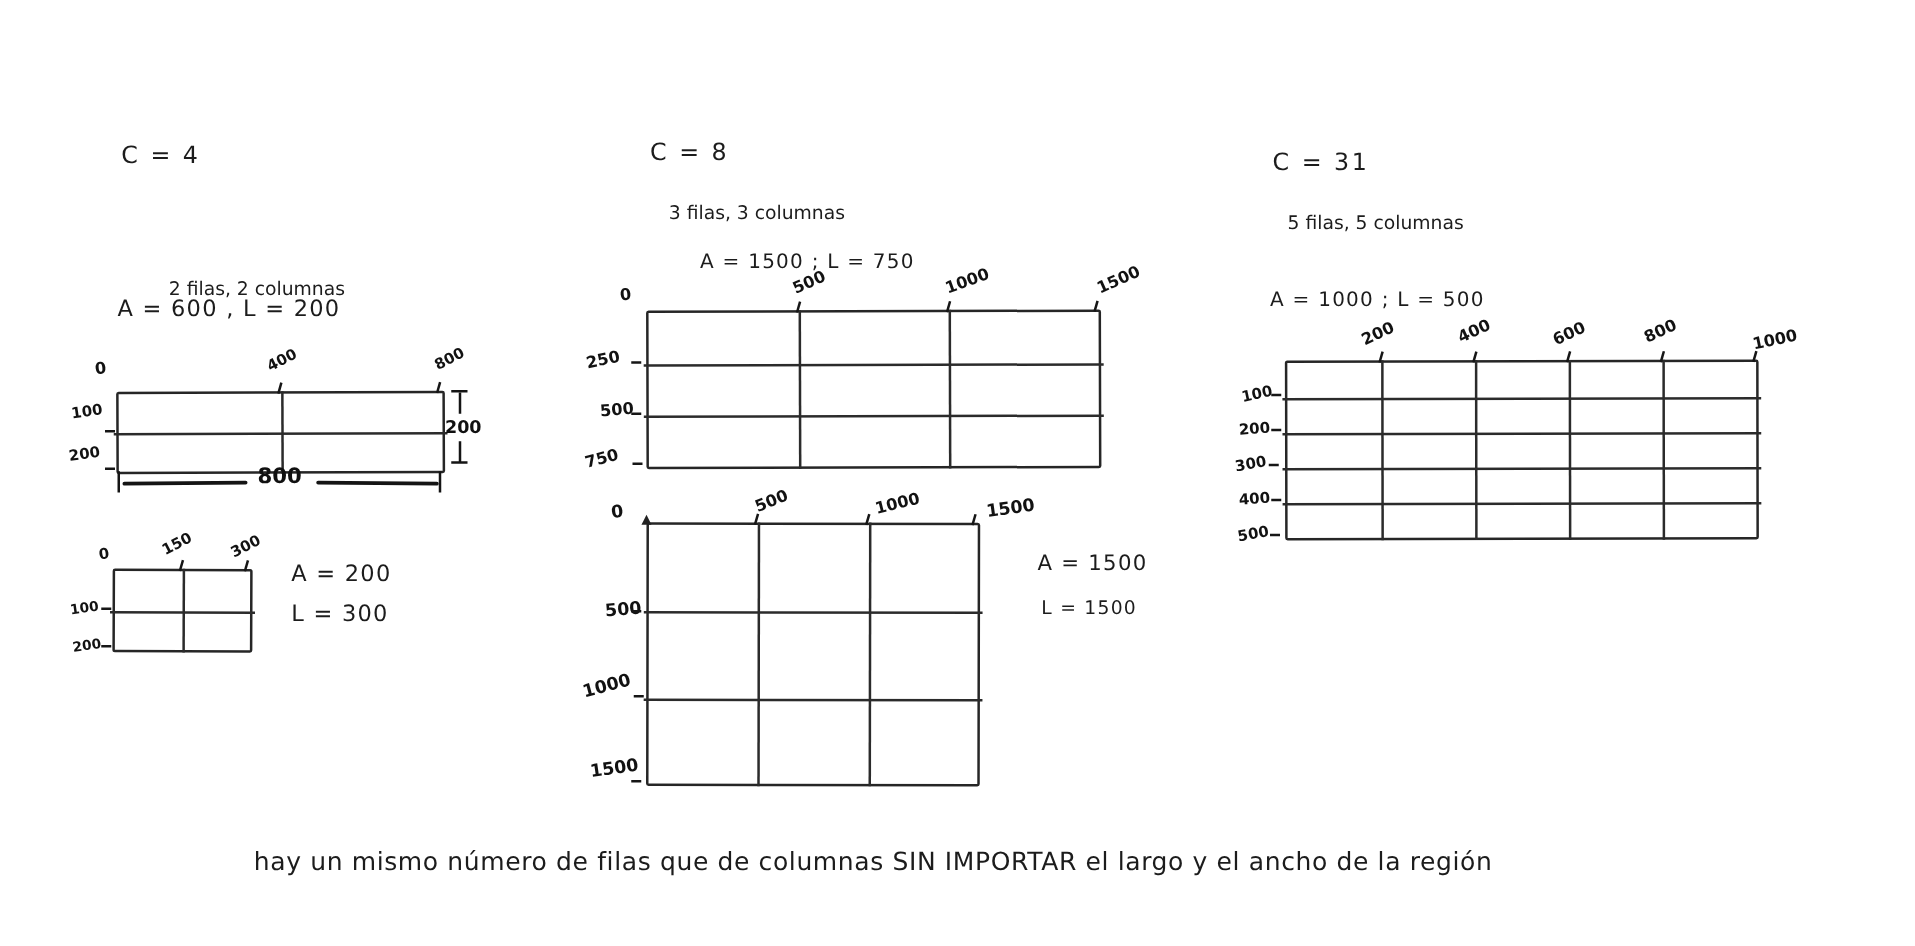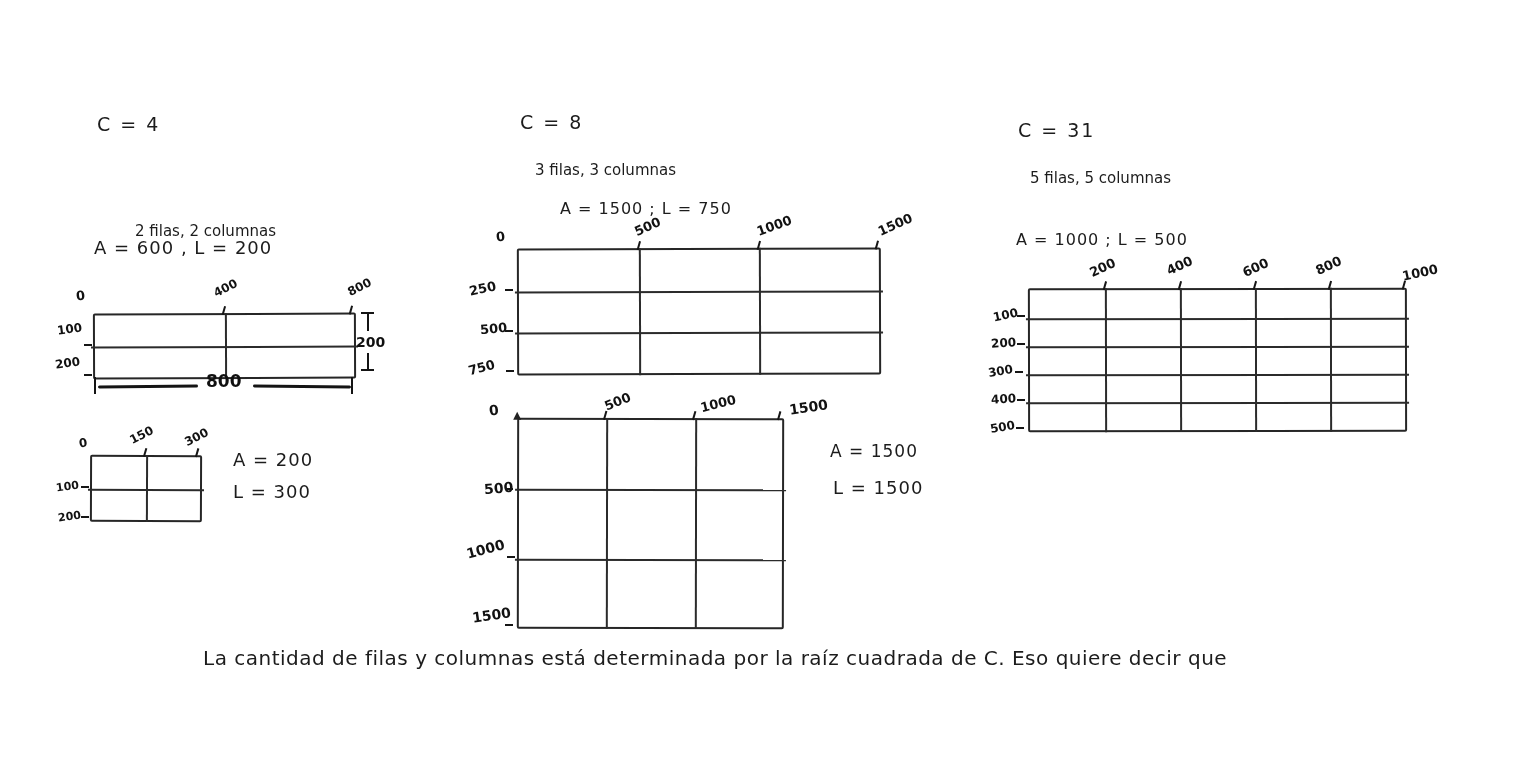--- a/index.html
+++ b/index.html
@@ -121,21 +121,21 @@
   <div class="axis-lbl" style="left:604px; top:394px; font-size:13px; transform:rotate(-22deg);">500</div>
   <div class="axis-lbl" style="left:700px; top:396px; font-size:13px; transform:rotate(-14deg);">1000</div>
   <div class="axis-lbl" style="left:789px; top:399px; font-size:14px; transform:rotate(-8deg);">1500</div>
   <div class="axis-lbl" style="left:484px; top:480px; font-size:14px; transform:rotate(-5deg);">500</div>
   <div class="axis-lbl" style="left:466px; top:541px; font-size:14px; transform:rotate(-15deg);">1000</div>
   <div class="axis-lbl" style="left:472px; top:607px; font-size:14px; transform:rotate(-8deg);">1500</div>
   <div class="tick-l" style="left:505px; top:488px;"></div>
   <div class="tick-l" style="left:507px; top:556px;"></div>
   <div class="tick-l" style="left:505px; top:624px;"></div>
   <div class="abs params" style="left:830px; top:441px; font-size:17px;">A = 1500</div>
-  <div class="abs params" style="left:833px; top:477px; font-size:18px;">L = 1500</div>
+  <div class="abs params" style="left:833px; top:477px; font-size:15px;">L = 1500</div>
 
   <div class="abs heading" style="left:1018px; top:119px;">C = 31</div>
   <div class="abs subheading" style="left:1030px; top:169px;">5 filas, 5 columnas</div>
   <div class="abs params" style="left:1016px; top:230px; font-size:16px;">A = 1000   ;   L = 500</div>
 
   <div class="grid" style="left:1028px; top:288px; width:375px; height:140px; transform:rotate(-0.1deg);">
     <div class="vl" style="left:20%;"></div>
     <div class="vl" style="left:40%;"></div>
     <div class="vl" style="left:60%;"></div>
     <div class="vl" style="left:80%;"></div>
@@ -158,15 +158,15 @@
   <div class="axis-lbl" style="left:991px; top:336px; font-size:12px; transform:rotate(-4deg);">200</div>
   <div class="axis-lbl" style="left:988px; top:364px; font-size:12px; transform:rotate(-10deg);">300</div>
   <div class="axis-lbl" style="left:991px; top:392px; font-size:12px; transform:rotate(-4deg);">400</div>
   <div class="axis-lbl" style="left:990px; top:420px; font-size:12px; transform:rotate(-10deg);">500</div>
   <div class="tick-l" style="left:1017px; top:315px;"></div>
   <div class="tick-l" style="left:1017px; top:343px;"></div>
   <div class="tick-l" style="left:1015px; top:371px;"></div>
   <div class="tick-l" style="left:1017px; top:399px;"></div>
   <div class="tick-l" style="left:1016px; top:427px;"></div>
 
-  <div class="abs footer-line" style="left:203px; top:646px;">La cantidad de filas y columnas está determinada por la raíz cuadrada de C. Eso quiere decir que</div>
+  <div class="abs footer-line" style="left:203px; top:677px;">hay un mismo número de filas que de columnas SIN IMPORTAR el largo y el ancho de la región</div>
 
 </div>
 
 </body></html>

